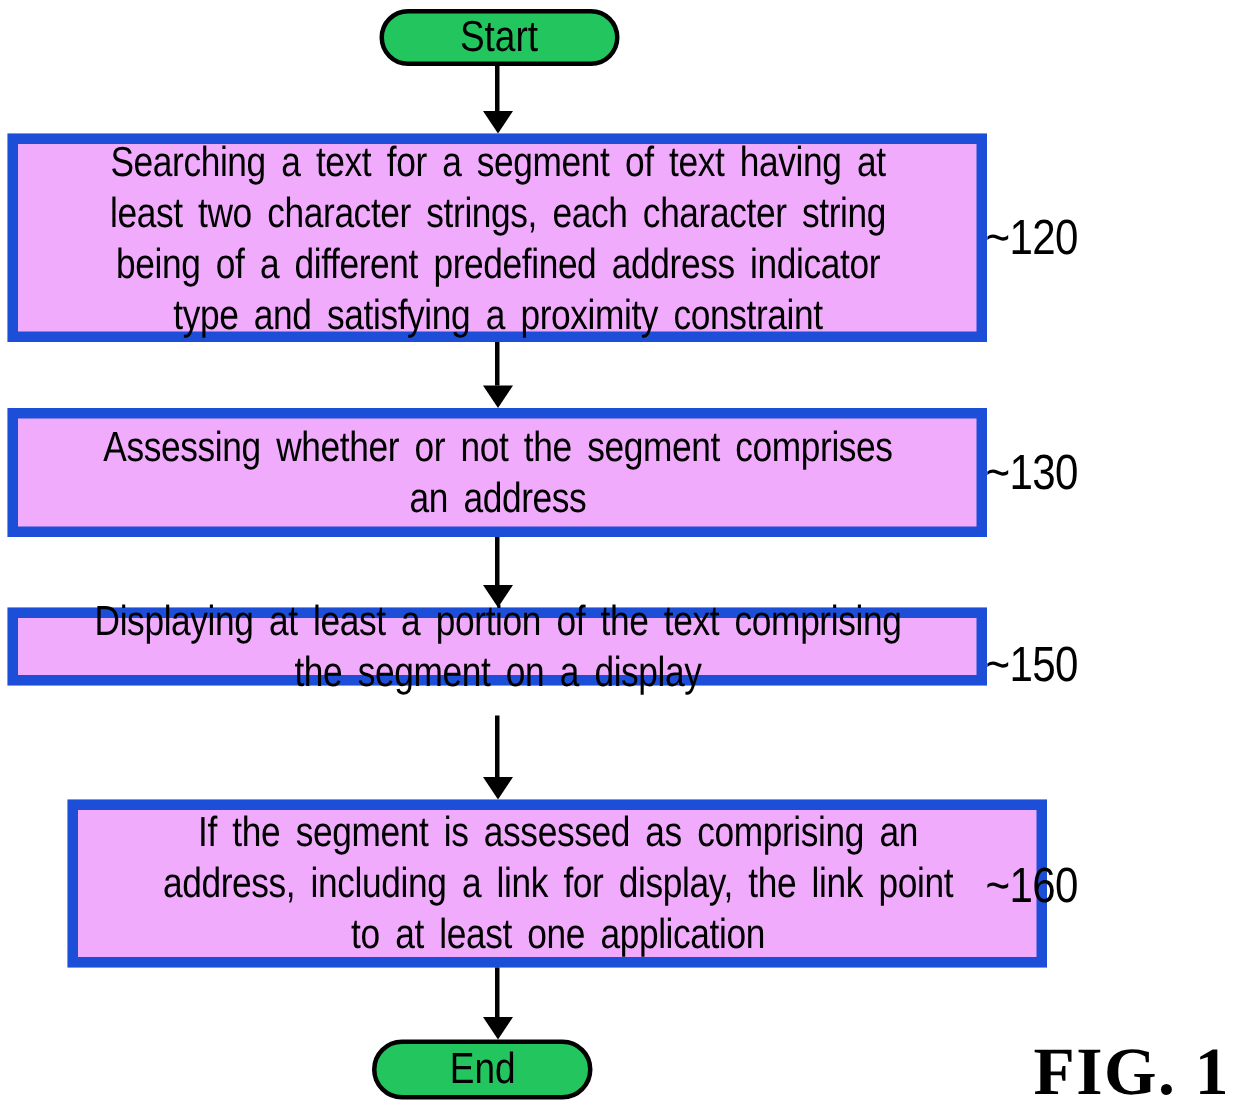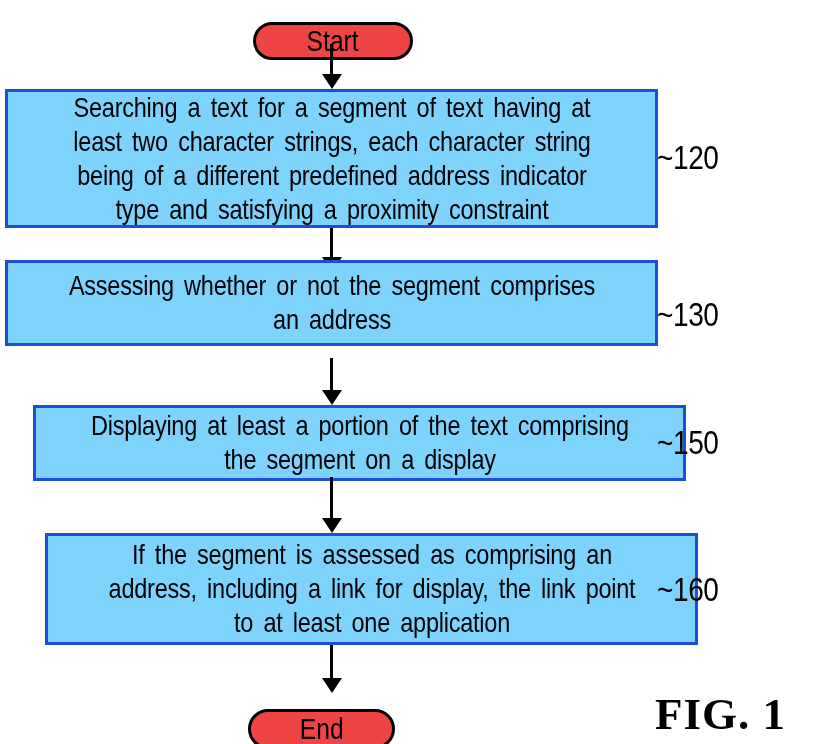--- a/index.html
+++ b/index.html
@@ -11,41 +11,40 @@
     font-family: "Liberation Sans", sans-serif;
     color: #000000;
     overflow: hidden;
   }
   
   .terminal {
     position: absolute;
     box-sizing: border-box;
     border: 3px solid #000;
     border-radius: 22px;
-    background: #ef4444;
+    background: #22c55e;
     display: flex;
     align-items: center;
     justify-content: center;
-    margin-top: 16px;
   }
   .terminal-text {
     font-size: 29px;
     font-weight: 400;
     transform: scaleX(0.85);
     transform-origin: center center;
     white-space: nowrap;
   }
   
   .process {
     position: absolute;
     box-sizing: border-box;
     left: 5px;
     width: 653px;
-    border: 3px solid #1d4ed8;
-    background: #7dd3fc;
+    border: 7px solid #1d4ed8;
+    background: #f0abfc;
     display: flex;
     align-items: center;
     justify-content: center;
     overflow: visible;
   }
   .box-text {
     width: 770px;
     flex: 0 0 auto;
     font-size: 28px;
     line-height: 34px;
@@ -82,21 +81,21 @@
     transform: scaleX(0.85);
     transform-origin: left center;
     letter-spacing: -0.5px;
   }
   
   .fig-caption {
     position: absolute;
     left: 655px;
     top: 688px;
     width: 165px;
-    text-align: left;
+    text-align: right;
     font-family: "Liberation Serif", serif;
     font-weight: 700;
     font-size: 45px;
     letter-spacing: 1px;
     white-space: nowrap;
   }
 </style>
 </head>
 <body>
 
@@ -113,30 +112,30 @@
     <div class="box-text">Searching a text for a segment of text having at
 least two character strings, each character string
 being of a different predefined address indicator
 type and satisfying a proximity constraint</div>
   </div>
   <div class="ref-label" style="top:140px;">~120</div>
 
   <div class="arrow-stem" style="top:228px; height:29px;"></div>
   <div class="arrow-head" style="top:257px;"></div>
 
-  <div class="process" style="top:260px; height:86px;">
+  <div class="process" style="top:272px; height:86px;">
     <div class="box-text">Assessing whether or not the segment comprises
 an address</div>
   </div>
   <div class="ref-label" style="top:297px;">~130</div>
 
   <div class="arrow-stem" style="top:358px; height:32px;"></div>
   <div class="arrow-head" style="top:390px;"></div>
 
-  <div class="process" style="top:405px; height:76px;margin-left:28px;">
+  <div class="process" style="top:405px; height:52px;">
     <div class="box-text">Displaying at least a portion of the text comprising
 the segment on a display</div>
   </div>
   <div class="ref-label" style="top:425px;">~150</div>
 
   <div class="arrow-stem" style="top:477px; height:41px;"></div>
   <div class="arrow-head" style="top:518px;"></div>
 
   <div class="process" style="top:533px; height:112px;margin-left:40px;">
     <div class="box-text">If the segment is assessed as comprising an

